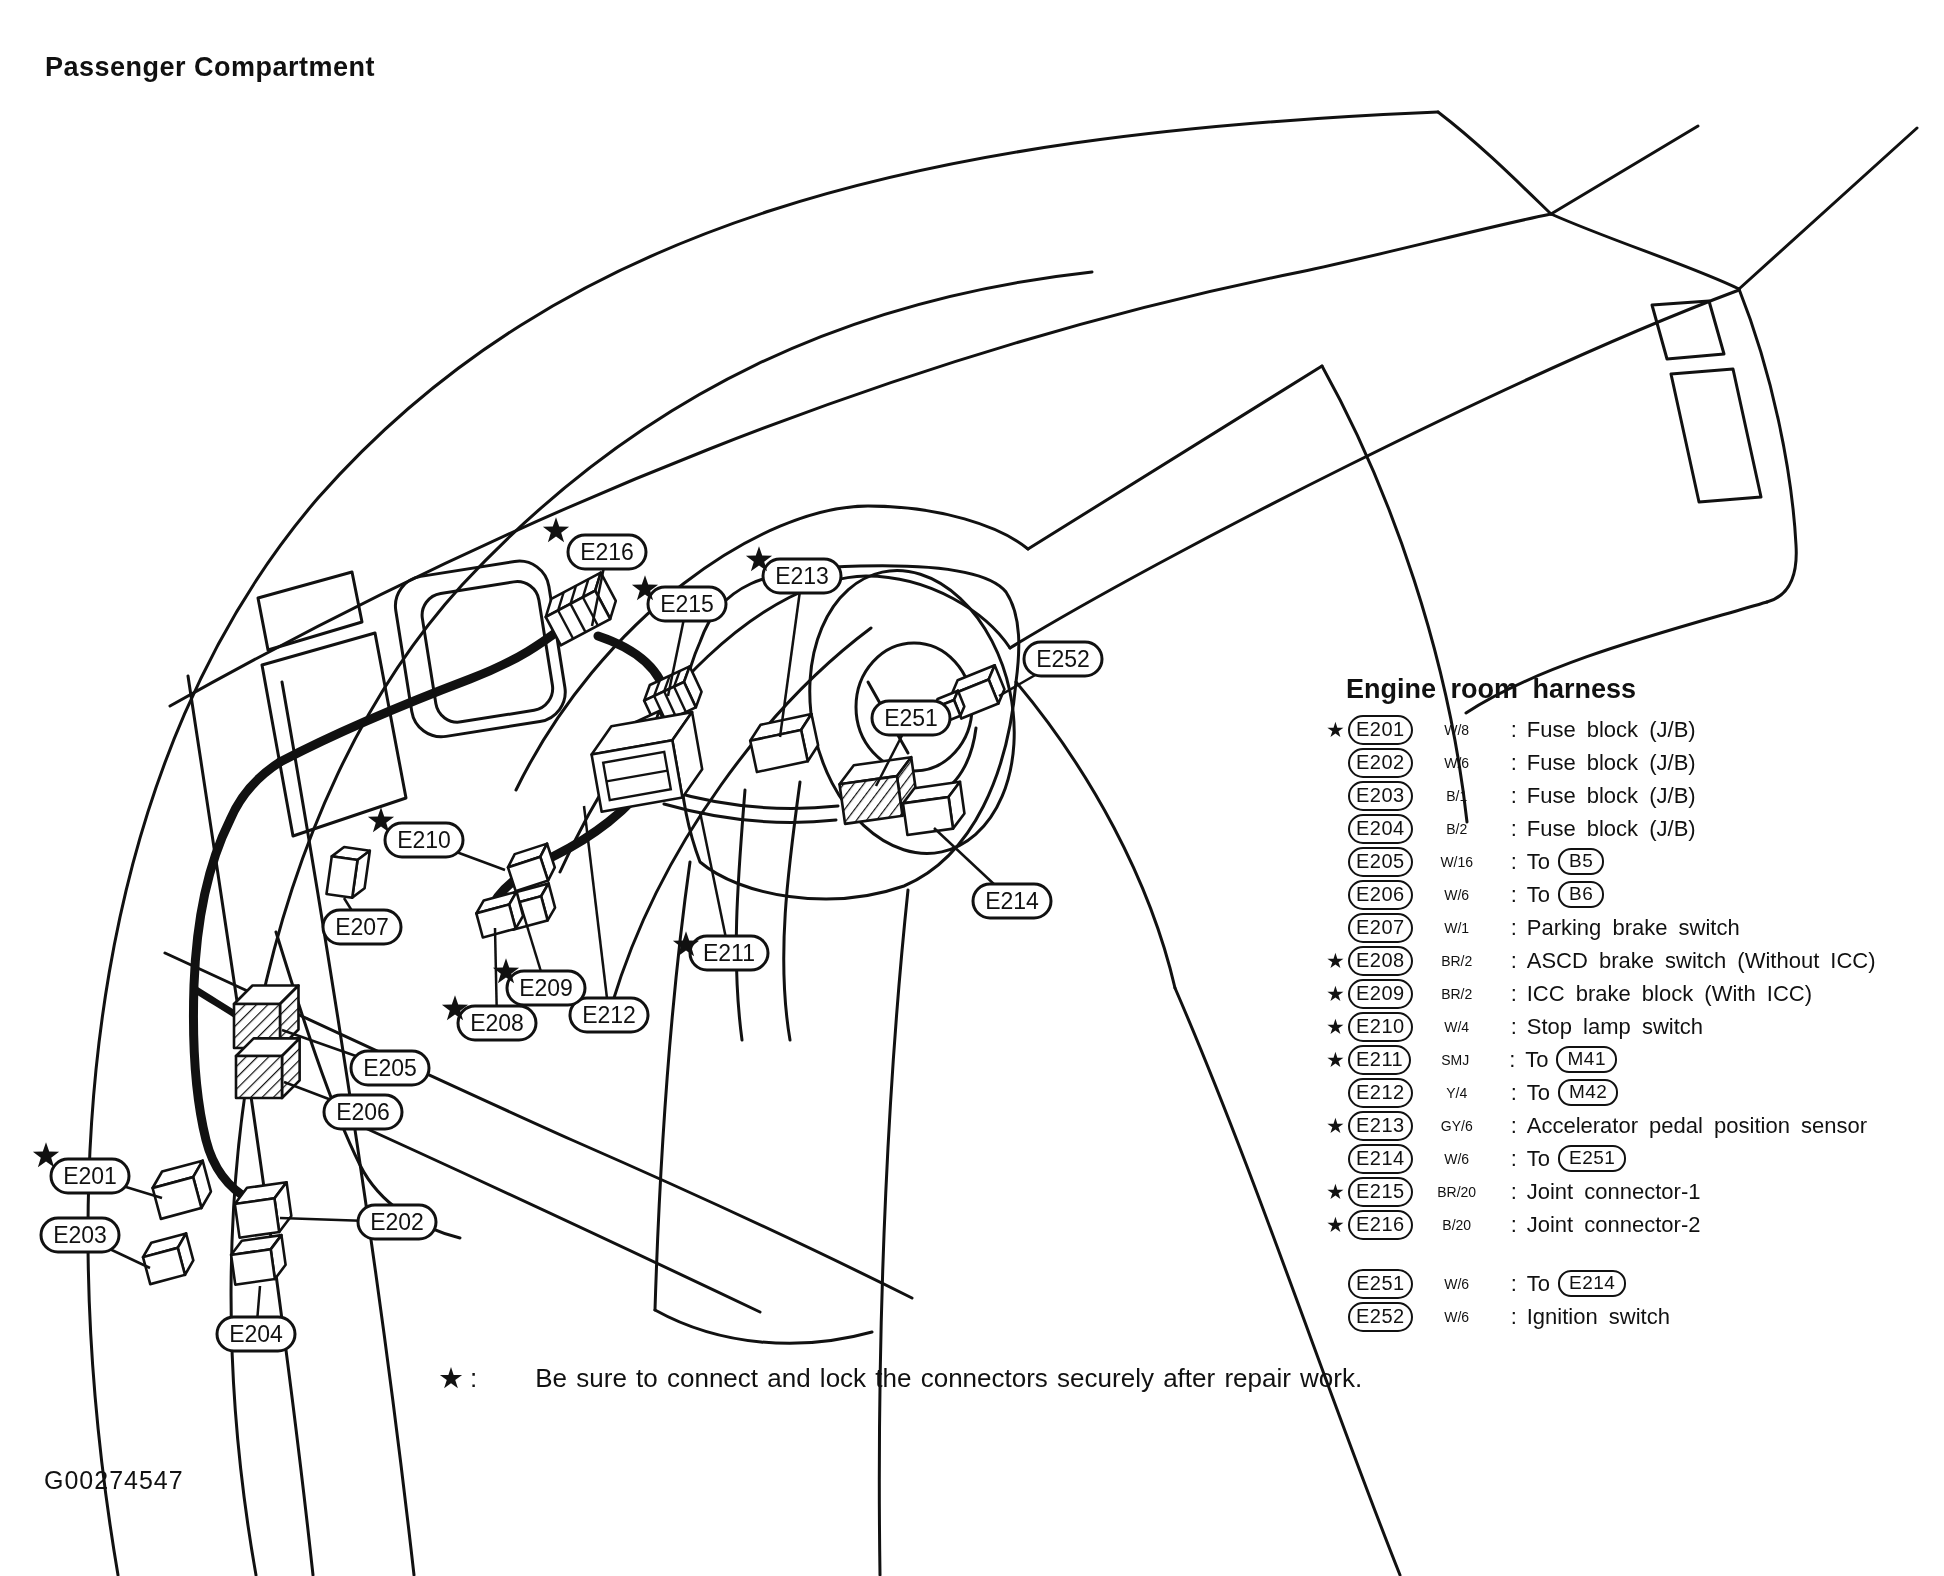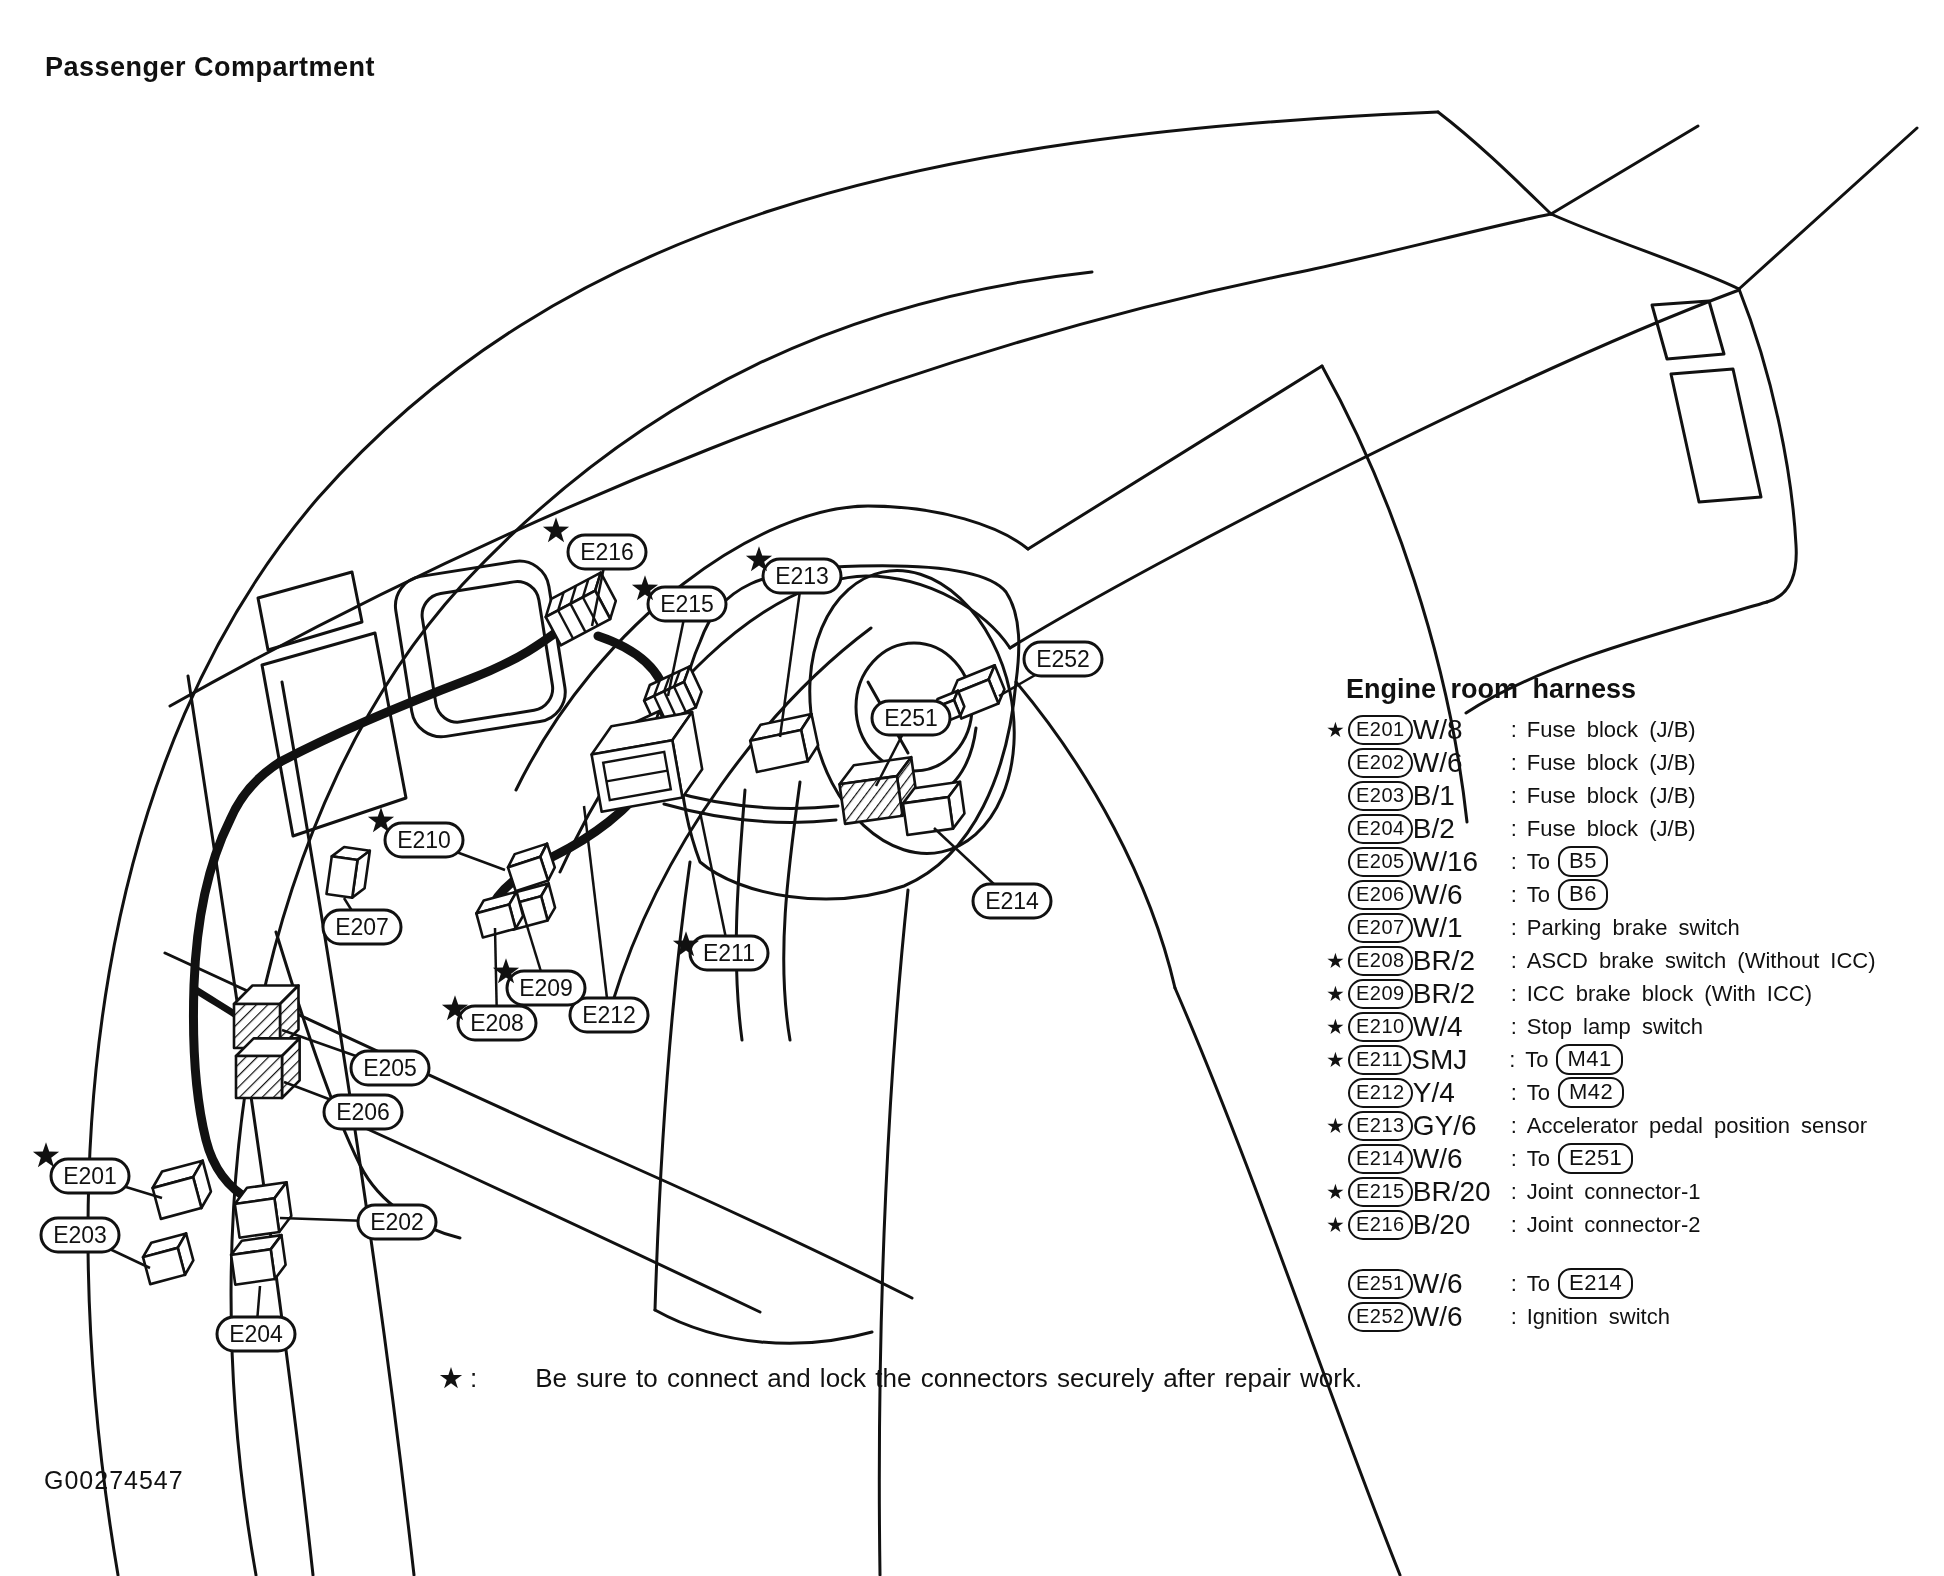--- a/index.html
+++ b/index.html
@@ -19,26 +19,26 @@
   }
   .lg-section + .lg-section{margin-top:26px;}
   .lg-row{display:flex;align-items:center;height:33px;}
   .lg-star{width:22px;font-size:21px;line-height:1;flex:0 0 22px;text-align:left;}
   .lg-star.off{visibility:hidden;}
   .lg-pill{
     flex:0 0 auto;min-width:58px;box-sizing:border-box;border:2.5px solid #111;
     border-radius:15px;font-size:20px;text-align:center;padding:1px 6px 2px 6px;
     letter-spacing:.5px;
   }
-  .lg-wire{flex:0 0 88px;font-size:28px;}
+  .lg-wire{flex:0 0 88px;text-align:center;font-size:14px;}
   .lg-colon{flex:0 0 26px;text-align:center;font-size:22px;}
   .lg-desc{display:flex;align-items:center;gap:8px;font-size:22px;word-spacing:5px;white-space:nowrap;justify-content:center;}
   .lg-desc .ref-pill{
     display:inline-block;border:2.5px solid #111;border-radius:13px;
-    font-size:22px;padding:0 9px 1px 9px;letter-spacing:.5px;word-spacing:0;
+    font-size:19px;padding:0 9px 1px 9px;letter-spacing:.5px;word-spacing:0;
   }
   
   #note{position:absolute;left:438px;top:1362px;display:flex;}
   #note .note-marker{font-size:29px;line-height:33px;}
   #note .note-sep{font-size:26px;line-height:33px;padding:0 10px 0 6px;}
   #note .note-lines{font-size:26px;line-height:33px;word-spacing:2px;margin-left:48px;}
   #figure-id{position:absolute;left:44px;top:1466px;font-size:25px;letter-spacing:1px;}
 </style>
 </head>
 <body>

